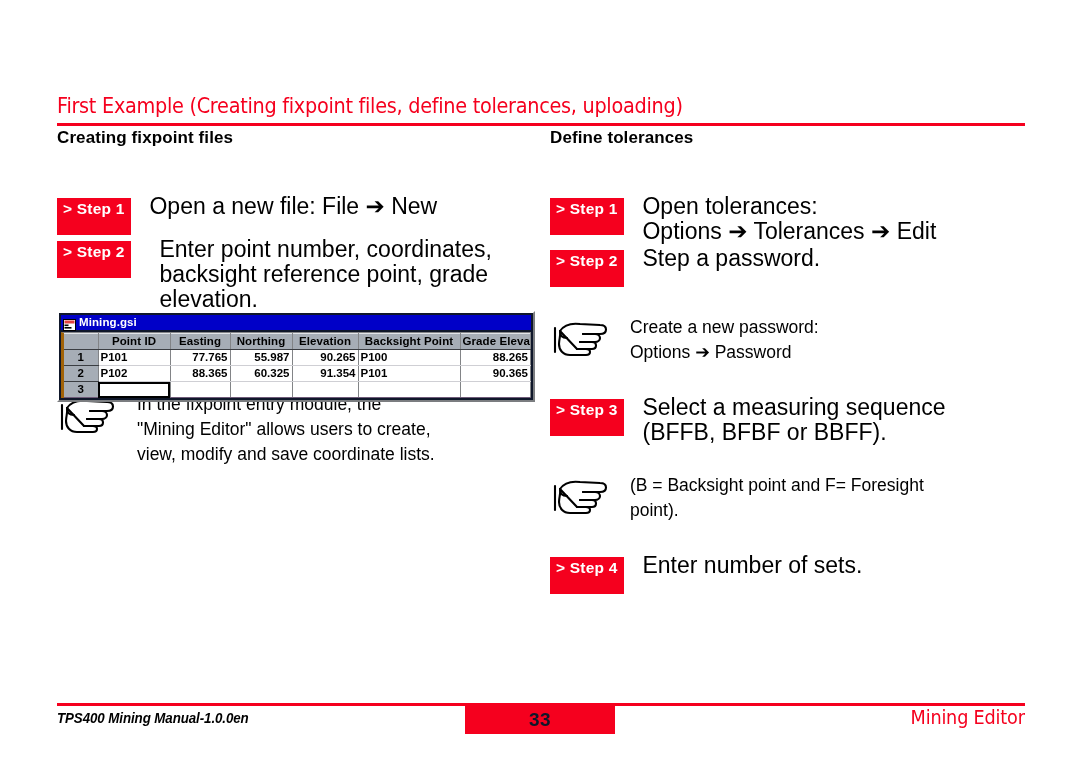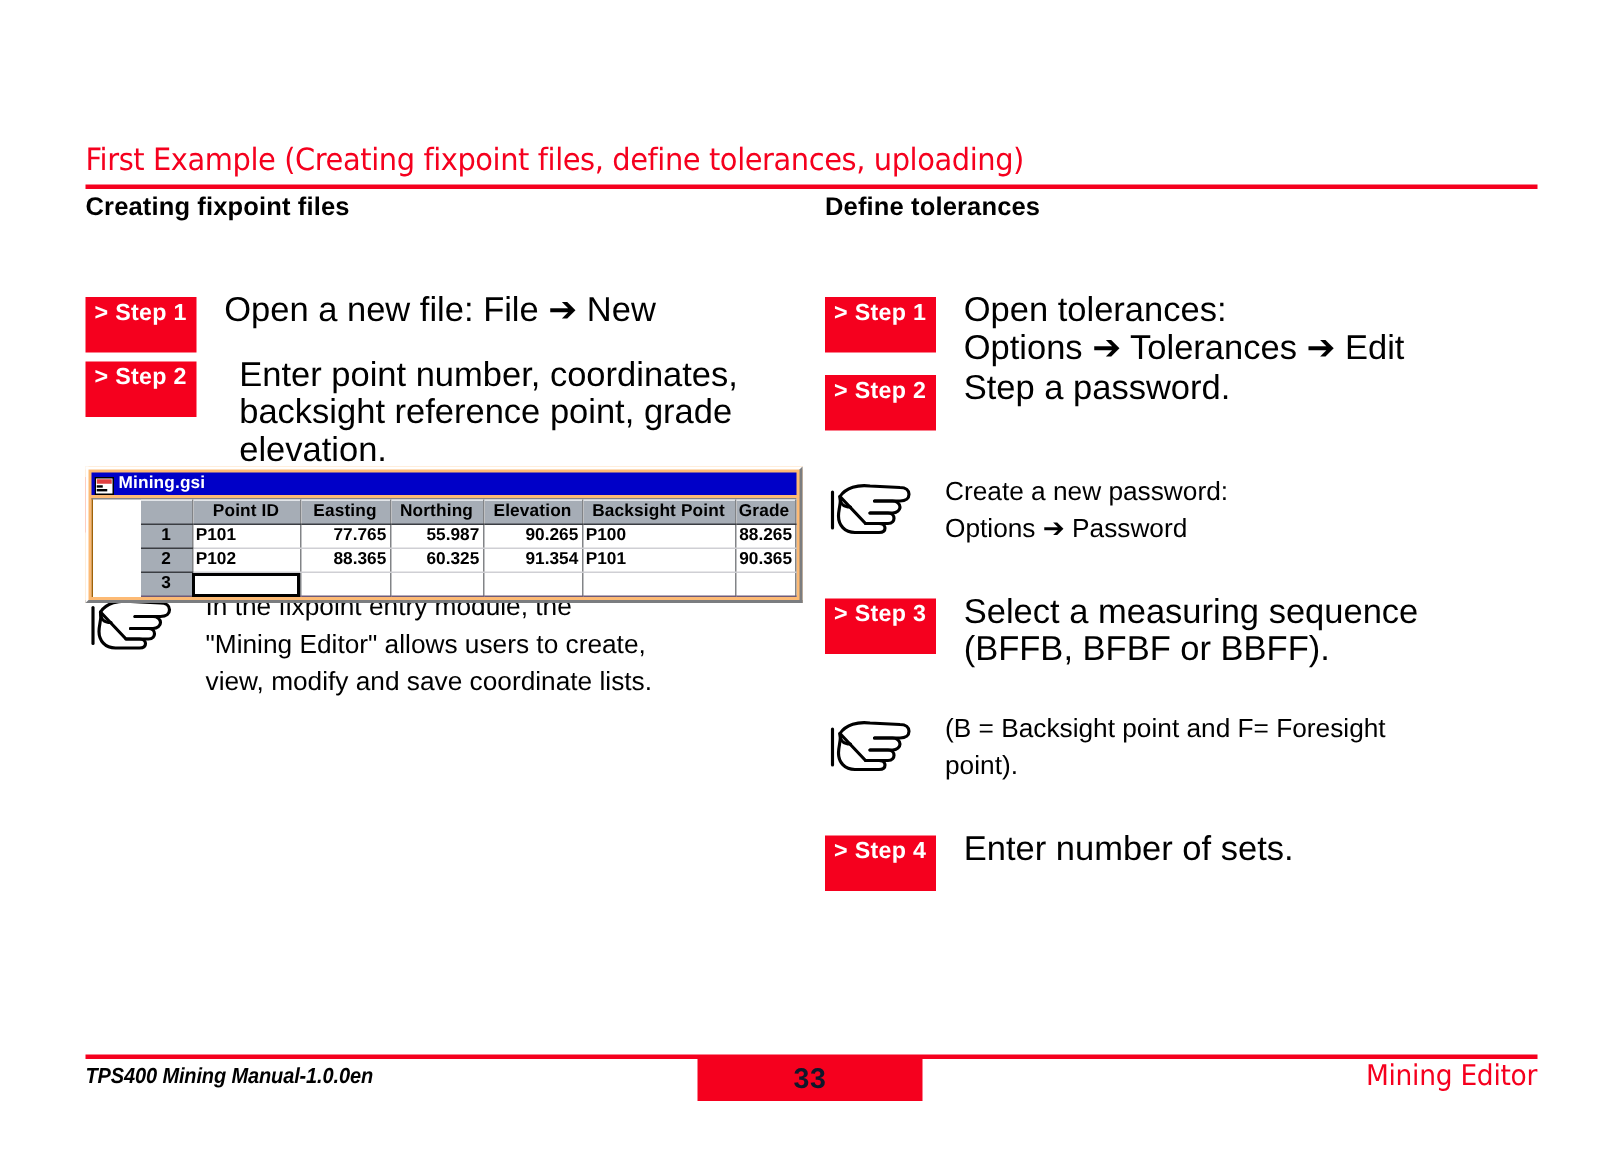--- a/index.html
+++ b/index.html
@@ -113,21 +113,21 @@
     color: #000;
     white-space: pre-line;
   }
 
   
   .sheet-window {
     position: absolute;
     left: 57px;
     top: 311px;
     width: 478px;
-    background: #fdba74;
+    background: #0f172a;
     border-top: 2px solid #ffffff;
     border-left: 2px solid #ffffff;
     border-right: 2px solid #7b7d80;
     border-bottom: 2px solid #7b7d80;
     box-sizing: border-box;
     padding: 2px;
   }
   .sheet-titlebar {
     height: 15px;
     background: #0000c8;
@@ -148,23 +148,22 @@
     font-family: "Liberation Sans", sans-serif;
     font-size: 11.5px;
     font-weight: bold;
     line-height: 13px;
     letter-spacing: 0.1px;
   }
   .sheet-body {
     margin-top: 2px;
     background: #ffffff;
     border-top: 1px solid #828487;
-    border-left: 1px solid #a16207;
+    border-left: 3px solid #a16207;
     box-sizing: border-box;
-    padding-left: 32px;
   }
   table.sheet {
     border-collapse: collapse;
     width: 100%;
     table-layout: fixed;
     font-family: "Liberation Sans", sans-serif;
   }
   table.sheet th,
   table.sheet td {
     border-right: 1px solid #828487;

